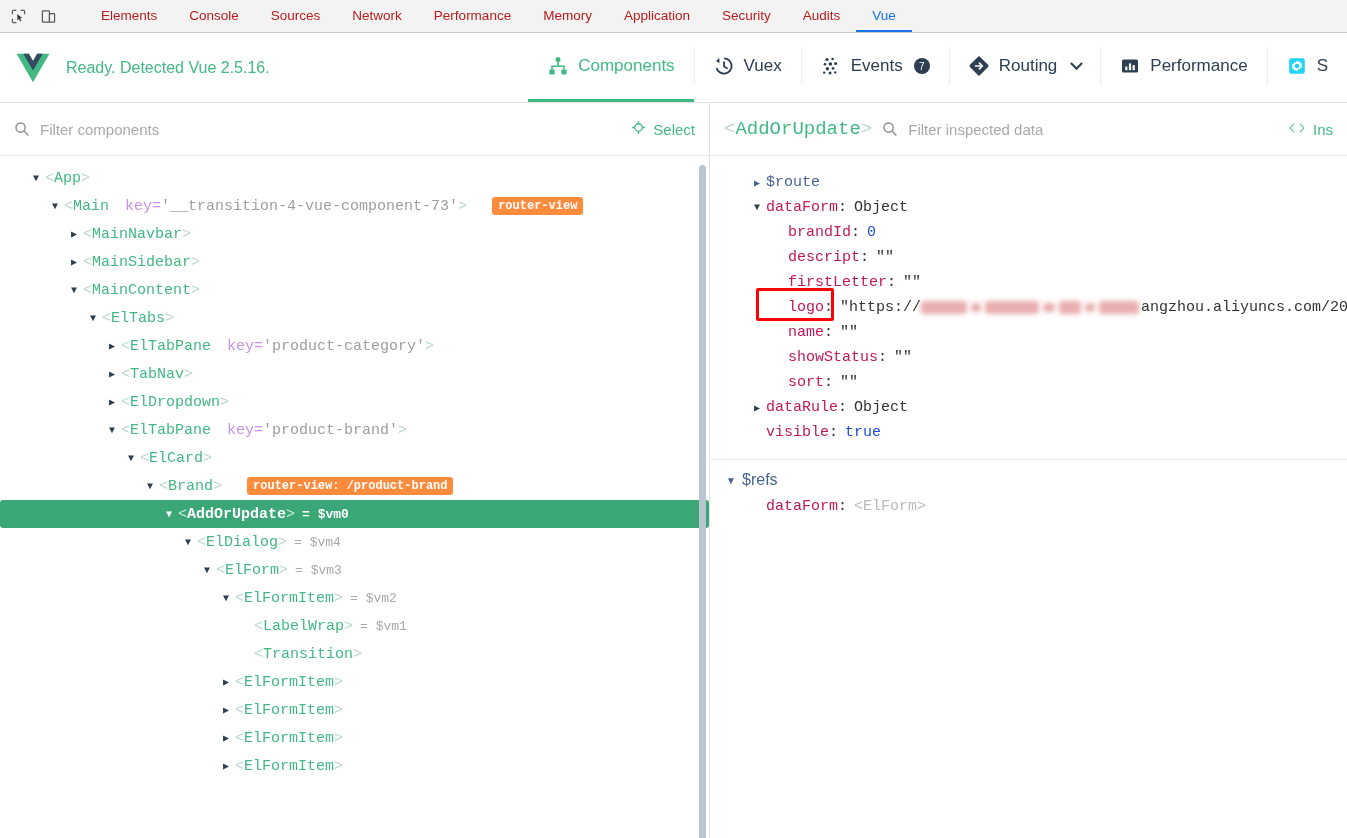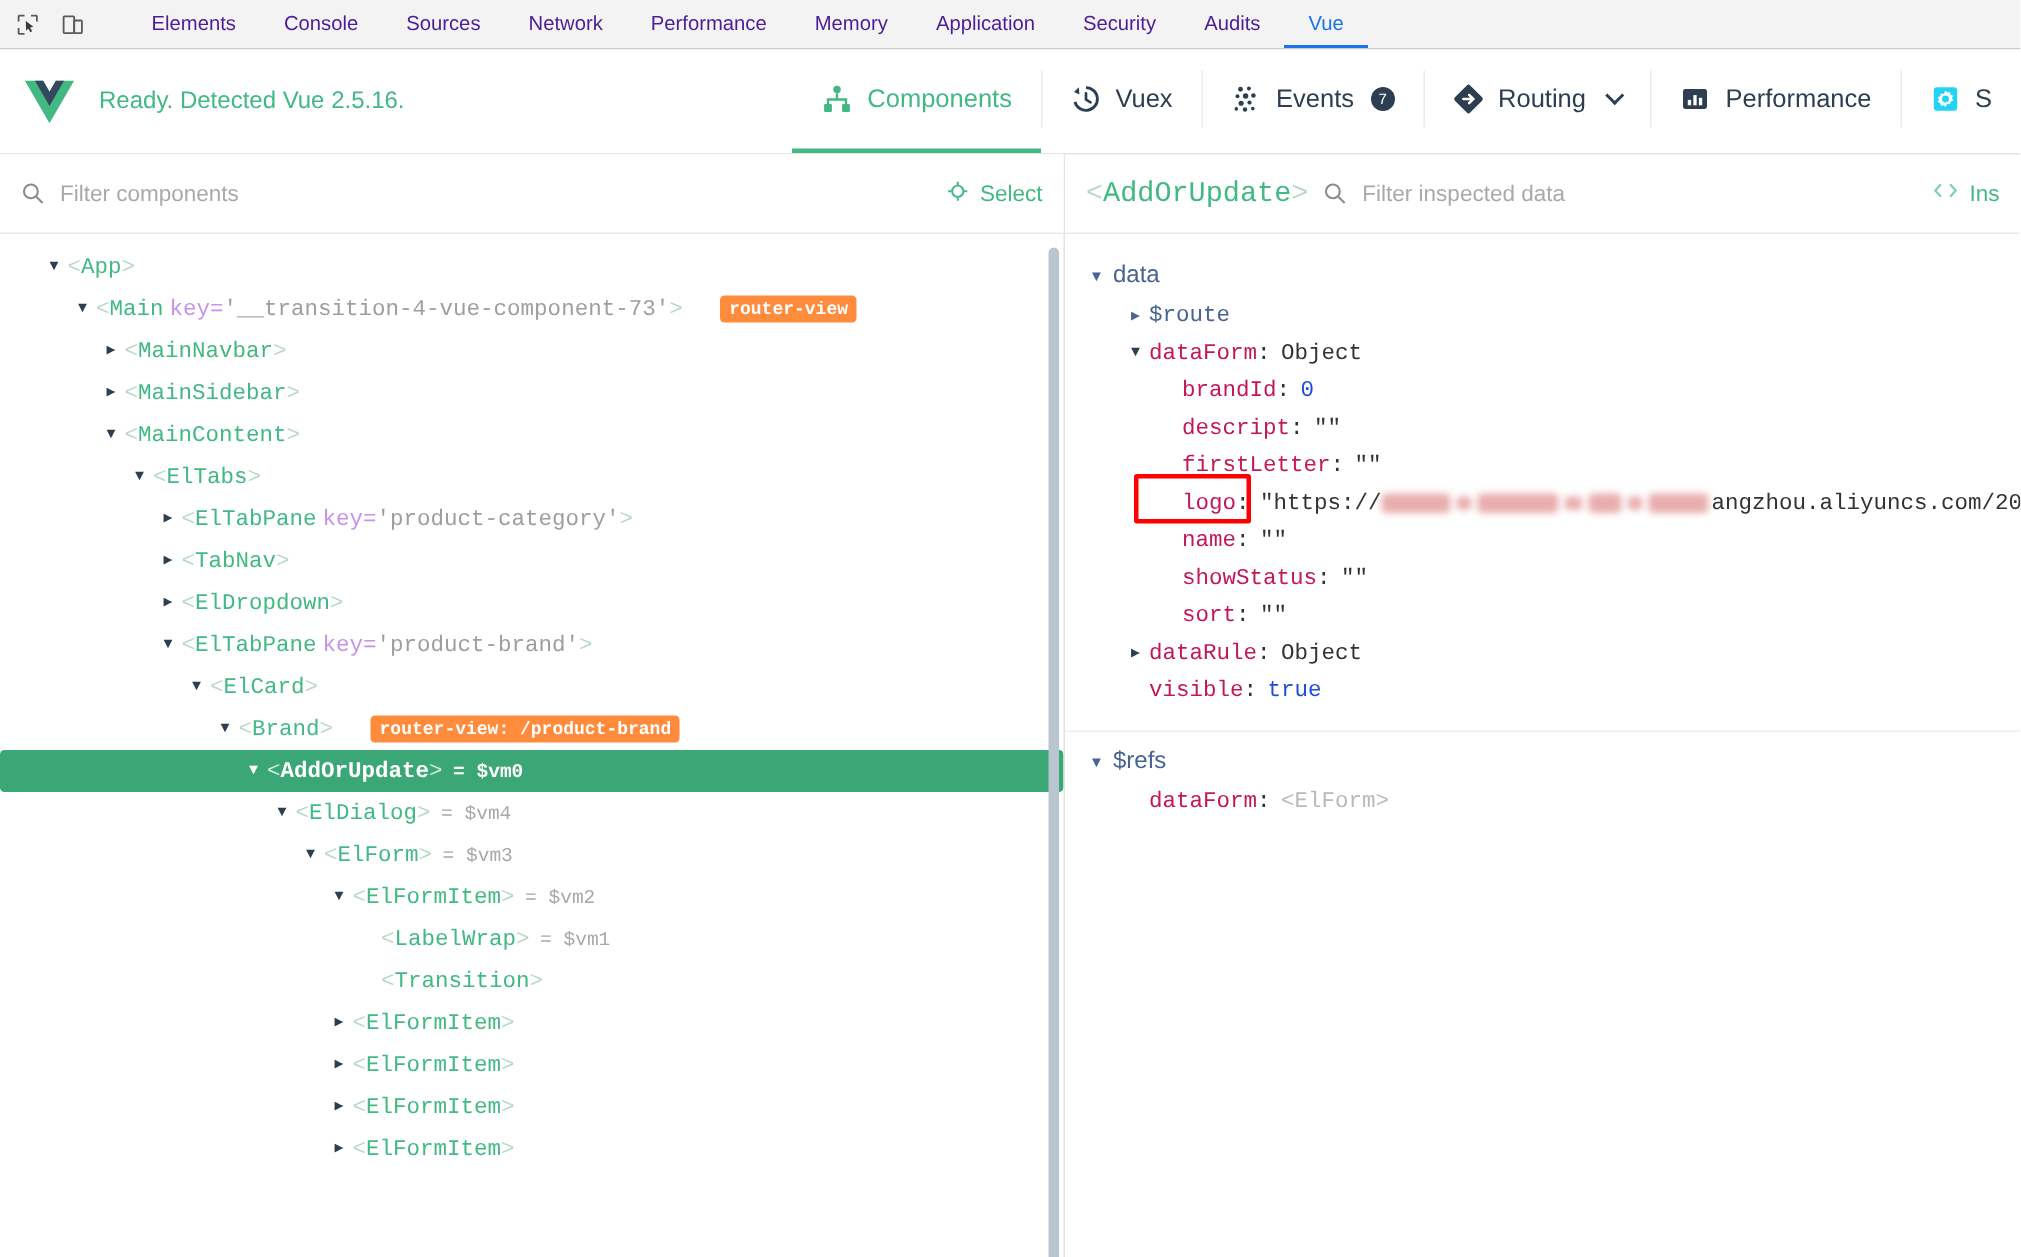--- a/index.html
+++ b/index.html
@@ -37,21 +37,21 @@
     background: #cacaca;
     margin: 7px 8px 7px 2px;
   }
   .dt-tabs { display: flex; align-items: stretch; }
   .dt-tab {
     padding: 0 16px;
     display: flex; align-items: center;
     cursor: pointer;
     white-space: nowrap;
     font-size: 13.5px;
-    color: #4c1d95;
+    color: #b91c1c;
     border-bottom: 2px solid transparent;
   }
   .dt-tab.active {
     color: #1a73e8;
     border-bottom-color: #1a73e8;
   }
 
   
   .vue-header {
     height: 70px;
@@ -184,21 +184,21 @@
     font-size: 10px;
   }
   .arrow.empty { visibility: hidden; }
   .arrow.open::before { content: "\25BC"; }
   .arrow.closed::before { content: "\25B6"; }
   .tree-row.selected .arrow { color: #fff; }
   .tag { color: #b8d8c8; }
   .tag b { color: #42b983; font-weight: normal; }
   .tree-row.selected .tag { color: #cfeede; }
   .tree-row.selected .tag b { color: #fff; font-weight: bold; }
-  .attr-key { color: #c792ea; margin-left: 4px; }
+  .attr-key { color: #c792ea; margin-left: 16px; }
   .attr-val { color: #9e9e9e; }
   .vm-ref { color: #a8a8a8; margin-left: 7px; font-size: 13px; }
   .tree-row.selected .vm-ref { color: #fff; font-weight: bold; font-family: Liberation Mono, monospace; }
   .badge-orange {
     background: #ff8b3d;
     color: #fff;
     border-radius: 3px;
     font-size: 12px;
     font-weight: bold;
     padding: 2px 6px;
@@ -582,24 +582,20 @@
         <span>
           <svg width="18" height="14" viewBox="0 0 20 14">
             <path d="M6.6 2.4 L2.4 7 L6.6 11.6 M13.4 2.4 L17.6 7 L13.4 11.6" fill="none" stroke="#7fcfa8" stroke-width="1.6"></path>
           </svg>
         </span>
         <span>Ins</span>
       </div>
     </div>
     <div class="data-pane" id="datapane">
         <div class="grp">
-          <div class="grp-title">
-            <span class="arrow open"></span>
-            <span>data</span>
-          </div>
           <div class="d-row">
             <span style="flex: 0 0 38px;"></span>
             <span class="arrow closed" style="color: rgb(72, 100, 145);"></span>
             <span style="position: relative;"><span class="d-key blue">$route</span></span>
           </div>
           <div class="d-row">
             <span style="flex: 0 0 38px;"></span>
             <span class="arrow open" style="color: rgb(44, 62, 80);"></span>
             <span style="position: relative;"><span class="d-key">dataForm</span></span>
             <span class="d-colon">:</span>

